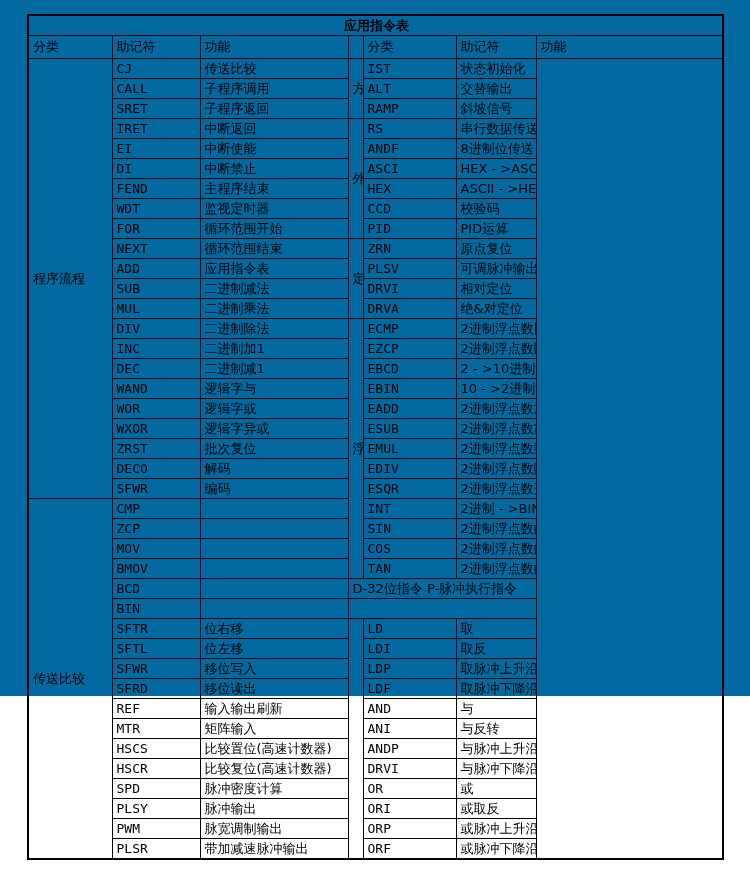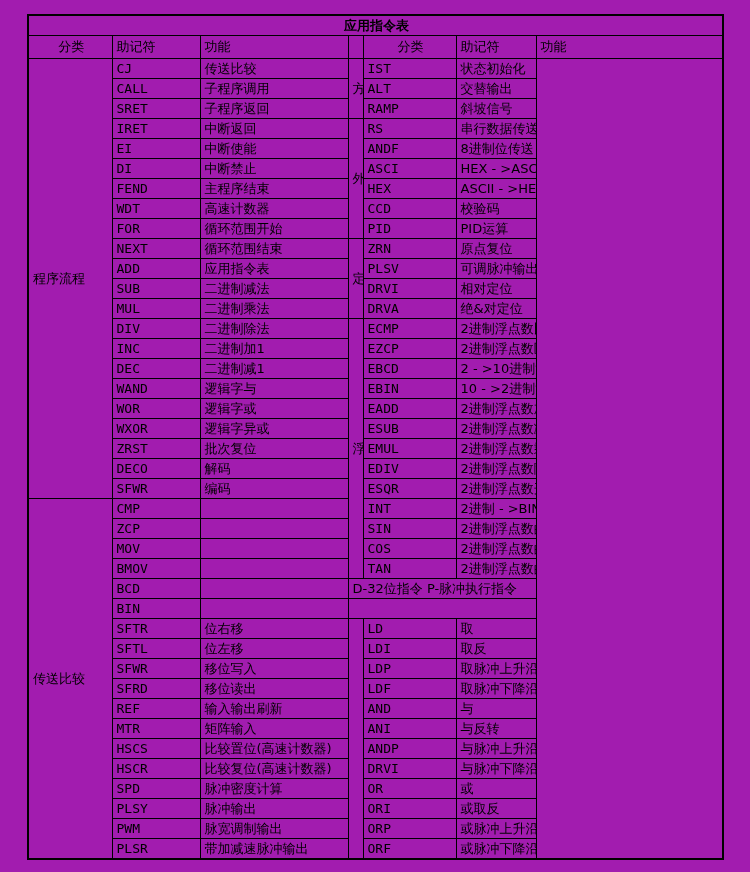--- a/index.html
+++ b/index.html
@@ -2,22 +2,22 @@
 <html><head>
 <meta charset="utf-8">
 <style>
   html, body {
     margin: 0; padding: 0;
     width: 750px; height: 872px;
     background: #ffffff;
   }
   .page {
     position: relative;
-    width: 750px; height: 872px;
-    background: #a21caf;
+    width: 750px; height: 696px;
+    background: #0369a1;
     color: #000000;
     font-family: "DejaVu Sans", "Liberation Sans", sans-serif;
   }
   table.instr {
     position: absolute;
     left: 27px; top: 14px;
     width: 695px;
     border-collapse: collapse;
     table-layout: fixed;
   }
@@ -35,21 +35,21 @@
   td.title-cell {
     height: 25px;
     text-align: center;
     font-weight: bold;
     font-size: 18px;
     line-height: 25px;
     border-bottom-width: 2px;
     padding: 0;
   }
   tr.header-row td { height: 22px; line-height: 22px; }
-  td.hdr-cat { text-align: center; padding: 0; margin-top: 32px; }
+  td.hdr-cat { text-align: left; padding: 0; margin-top: 32px; }
   td.cat {
     vertical-align: middle;
     font-size: 13px;
   }
   td.mn {
     font-family: "DejaVu Sans Mono", "Liberation Mono", monospace;
     font-size: 13px;
   }
   td.fn { font-size: 12.5px; }
   td.fw { font-size: 13px; }
@@ -124,21 +124,21 @@
           <td class="fn">HEX - &gt;ASCII转换</td>
         </tr>
         <tr>
           <td class="mn">FEND</td>
           <td class="fn">主程序结束</td>
           <td class="mn">HEX</td>
           <td class="fn">ASCII - &gt;HEX转换</td>
         </tr>
         <tr>
           <td class="mn">WDT</td>
-          <td class="fn">高速计数器</td>
+          <td class="fn">监视定时器</td>
           <td class="mn">CCD</td>
           <td class="fn">校验码</td>
         </tr>
         <tr>
           <td class="mn">FOR</td>
           <td class="fn">循环范围开始</td>
           <td class="mn">PID</td>
           <td class="fn">PID运算</td>
         </tr>
         <tr>

